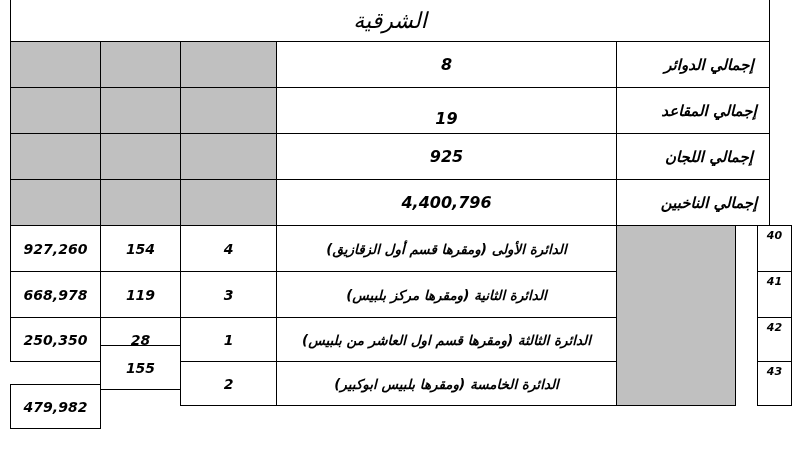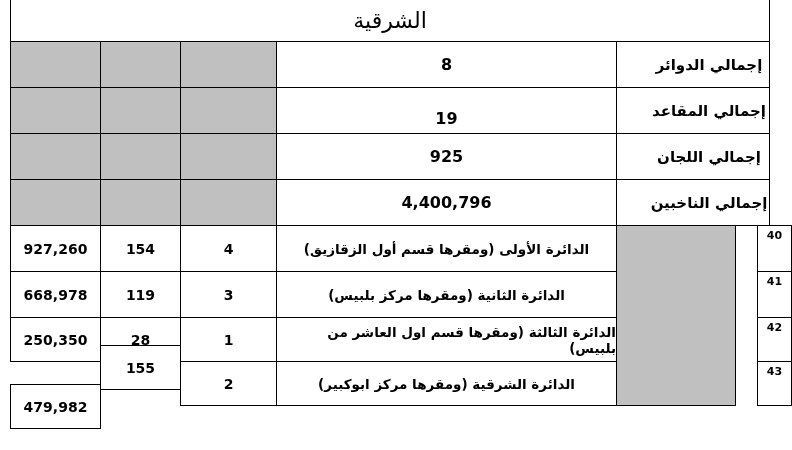--- a/index.html
+++ b/index.html
@@ -1,18 +1,18 @@
 <!DOCTYPE html>
 <html><head>
 <meta charset="utf-8">
 <style>
   html, body { margin:0; padding:0; background:#ffffff; }
   body { width:792px; height:450px; position:relative; overflow:hidden; font-family:"DejaVu Sans", sans-serif; color:#000; }
   .tbl { position:absolute; left:10px; top:0; width:760px; }
-  .cell { position:absolute; box-sizing:border-box; border:1px solid #000; display:flex; align-items:center; justify-content:center; background:#fff; }
+  .cell { position:absolute; box-sizing:border-box; border:1px solid #000; display:flex; align-items:center; justify-content:center; background:#fff;font-style:italic; }
   .gray { background:#c0c0c0; }
   .title { font-size:22px; font-weight:normal; border-top:none; }
   .lbl { font-size:15px; font-weight:bold; direction:rtl;padding-left:32px; }
   .val { font-size:16px; font-weight:bold; }
   .num { font-size:14px; font-weight:bold; }
   .dist { font-size:13.5px; font-weight:bold; direction:rtl; }
   .idx { font-size:11px; font-weight:bold; align-items:flex-start; padding-top:3px;margin-left:22px; }
 </style>
 </head>
 <body>
@@ -61,15 +61,15 @@
 
   <div class="cell num" style="left:0;top:317px;width:91px;height:45px;">250,350</div>
   <div class="cell num" style="left:90px;top:317px;width:81px;height:45px;">28</div>
   <div class="cell num" style="left:170px;top:317px;width:97px;height:45px;">1</div>
   <div class="cell dist" style="left:266px;top:317px;width:341px;height:45px;">الدائرة الثالثة (ومقرها قسم اول العاشر من بلبيس)</div>
   <div class="cell idx" style="left:725px;top:317px;width:35px;height:45px;">42</div>
 
   <div class="cell num" style="left:0;top:361px;width:91px;height:45px;margin-top:23px;">479,982</div>
   <div class="cell num" style="left:90px;top:345px;width:81px;height:45px;">155</div>
   <div class="cell num" style="left:170px;top:361px;width:97px;height:45px;">2</div>
-  <div class="cell dist" style="left:266px;top:361px;width:341px;height:45px;">الدائرة الشرقية (ومقرها مركز ابوكبير)</div>
+  <div class="cell dist" style="left:266px;top:361px;width:341px;height:45px;">الدائرة الخامسة (ومقرها بلبيس ابوكبير)</div>
   <div class="cell idx" style="left:725px;top:361px;width:35px;height:45px;">43</div>
 </div>
 
 </body></html>

